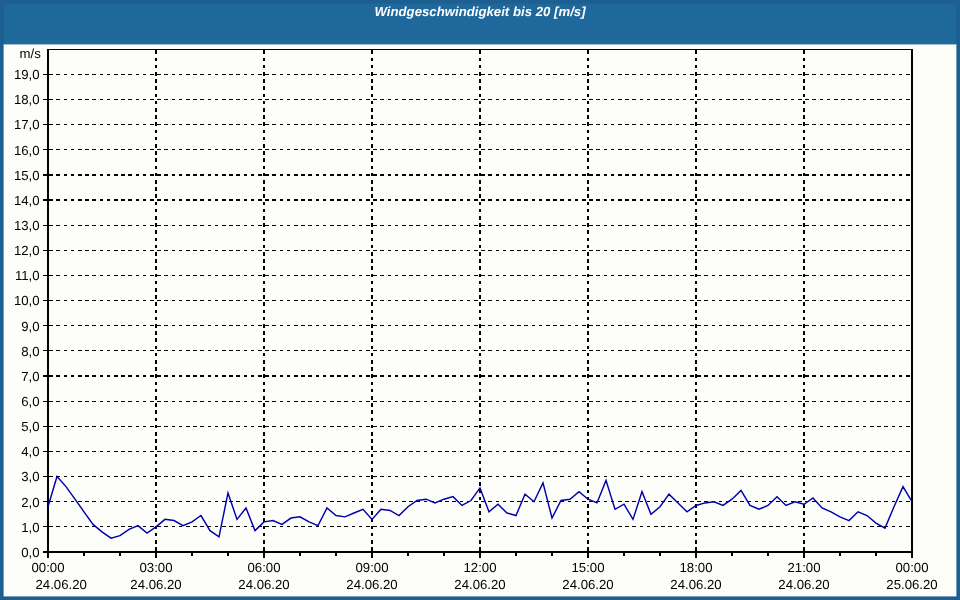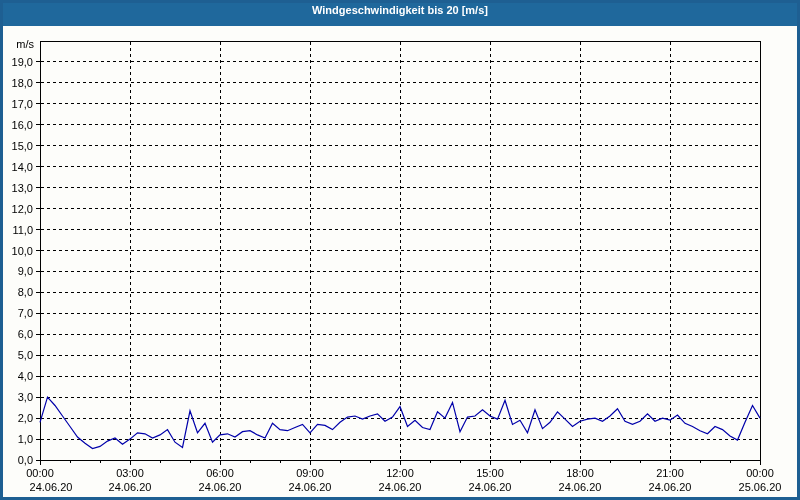--- a/index.html
+++ b/index.html
@@ -15,28 +15,29 @@
     background: #fdfdfa;
   }
   .frame-border {
     position: absolute; inset: 0;
     border: 3px solid #1e5f92;
     pointer-events: none;
     z-index: 5;
   }
   .titlebar {
     position: absolute; top: 0; left: 0; right: 0;
-    height: 26px;
+    height: 37px;
     background: #1f689c;
     color: #ffffff;
     font-size: 11px;
     font-weight: bold;
     line-height: 21px;
     text-align: center;
     z-index: 2;
+    font-style: italic;
   }
   #chart {
     position: absolute; top: 21px; left: 0;
     width: 800px; height: 479px;
     display: block;
   }
   text { font-family: "Liberation Sans", sans-serif; }
 </style>
 </head>
 <body>

